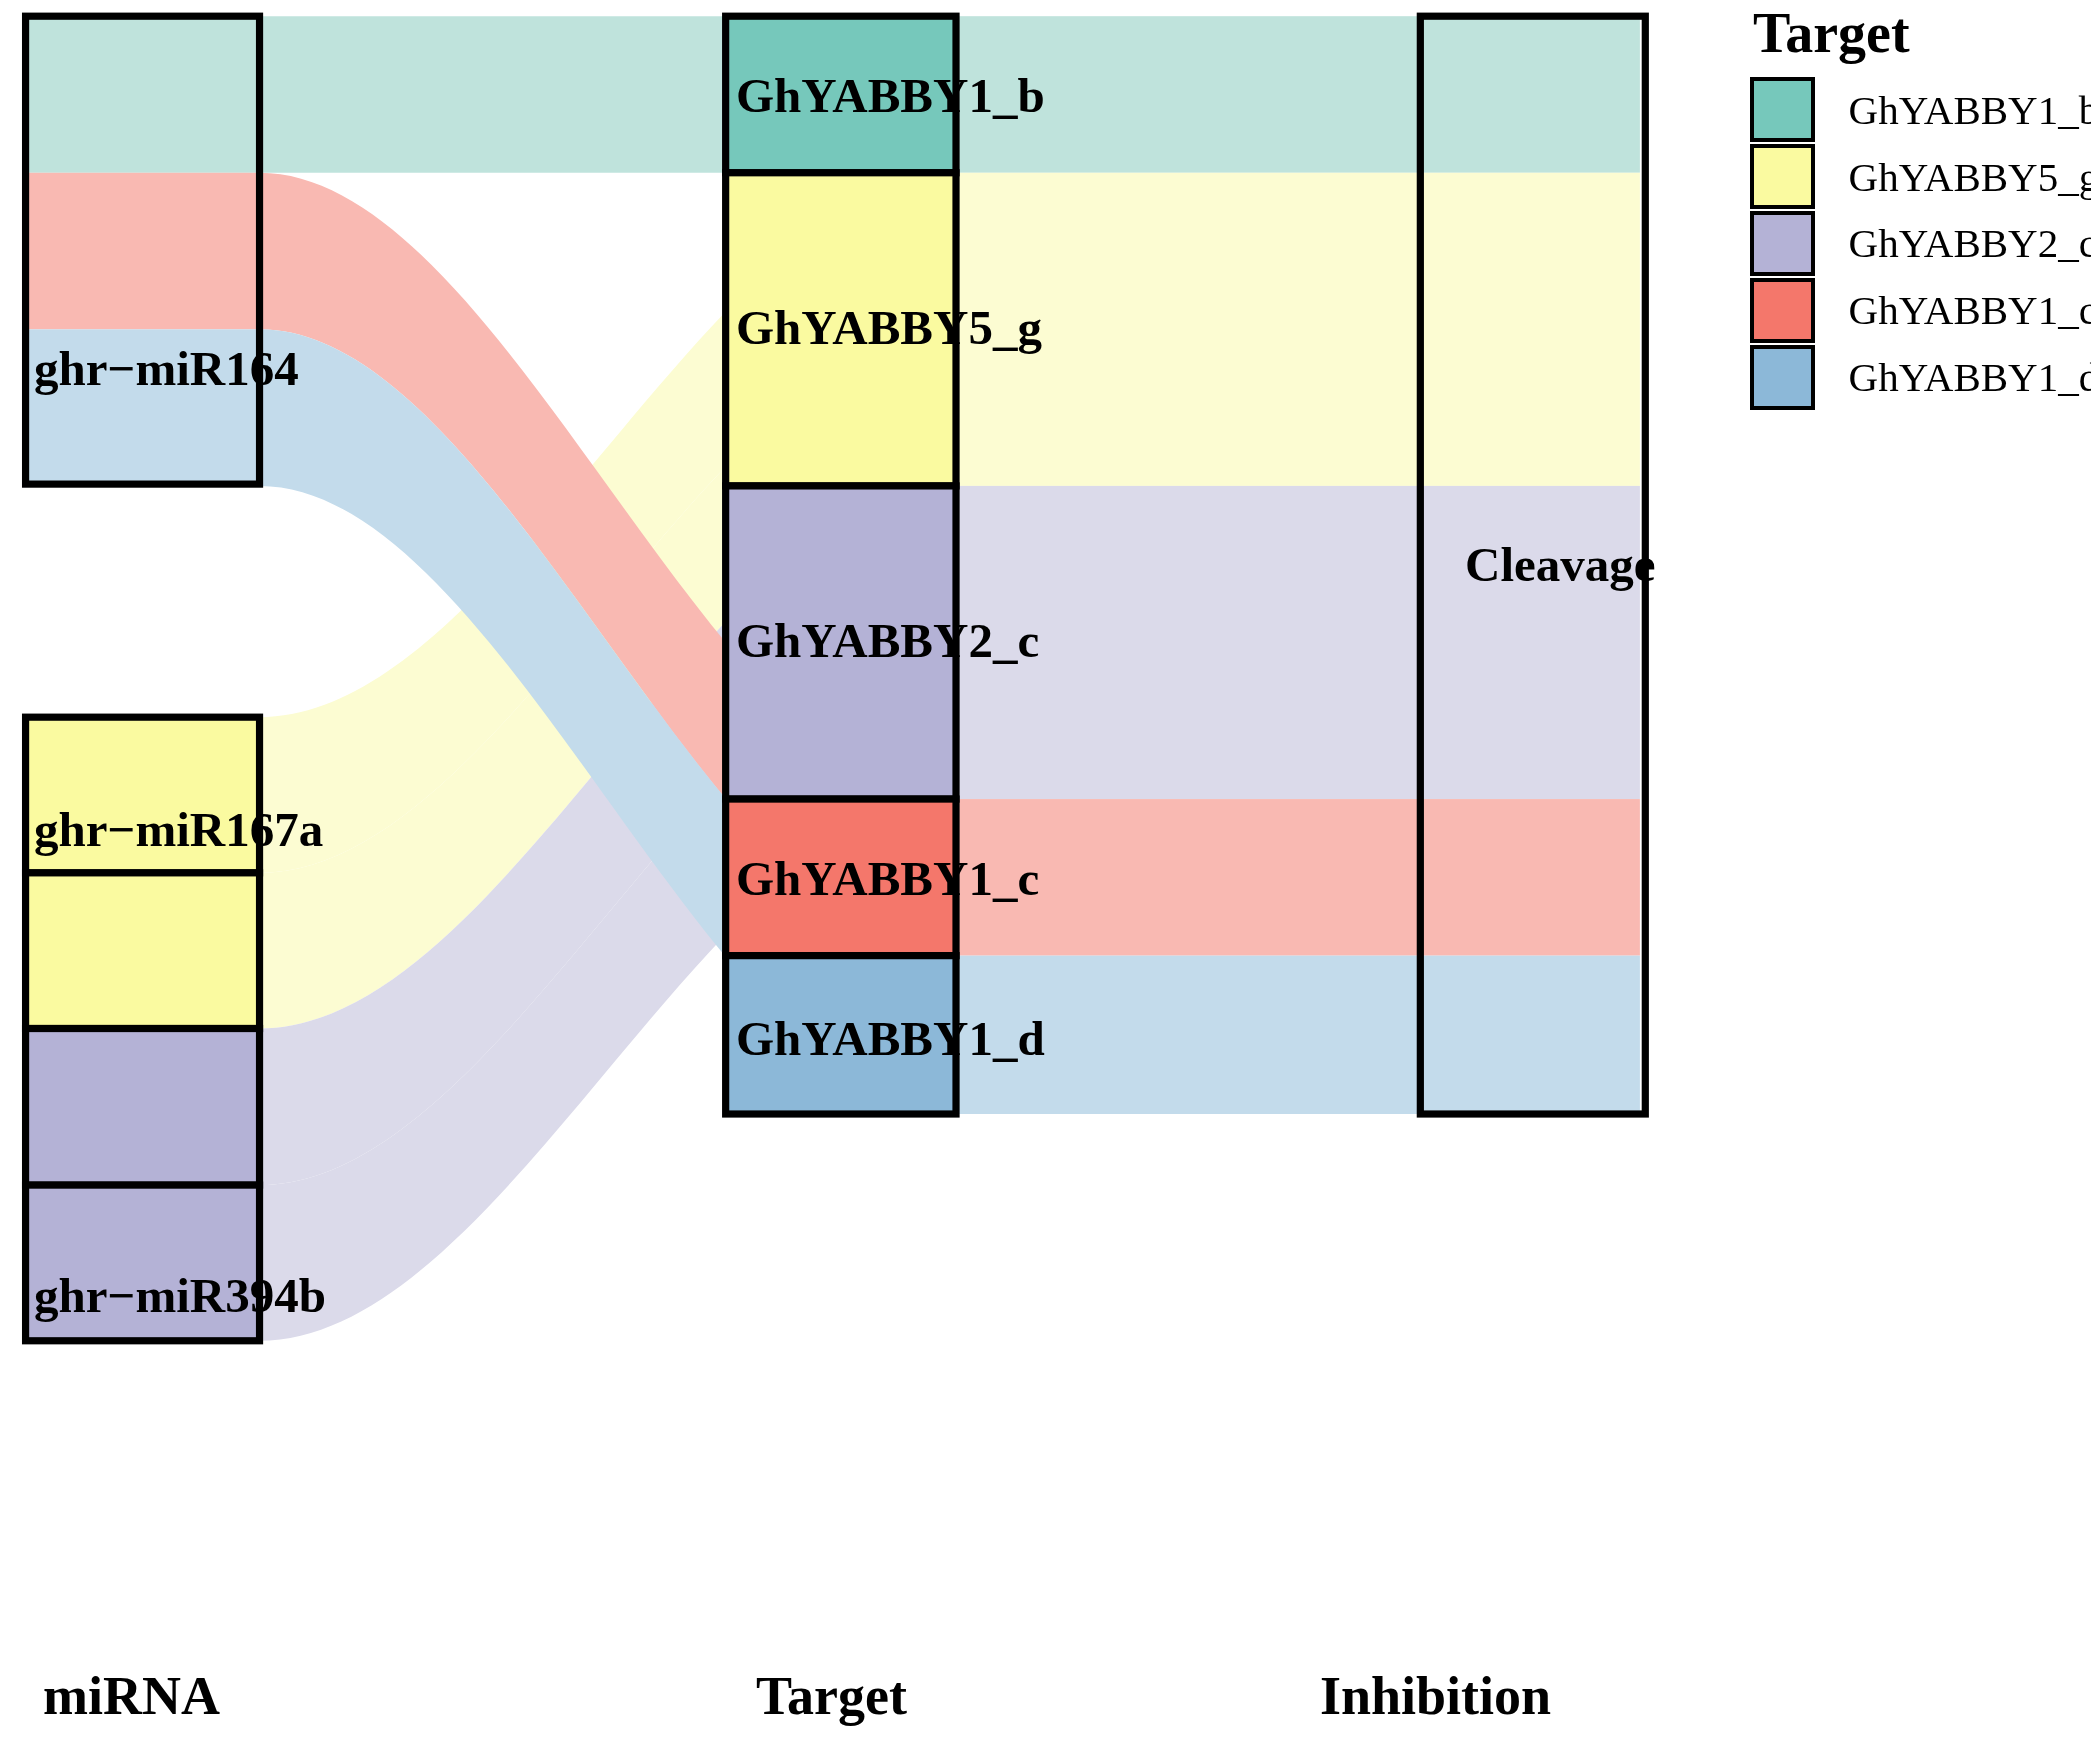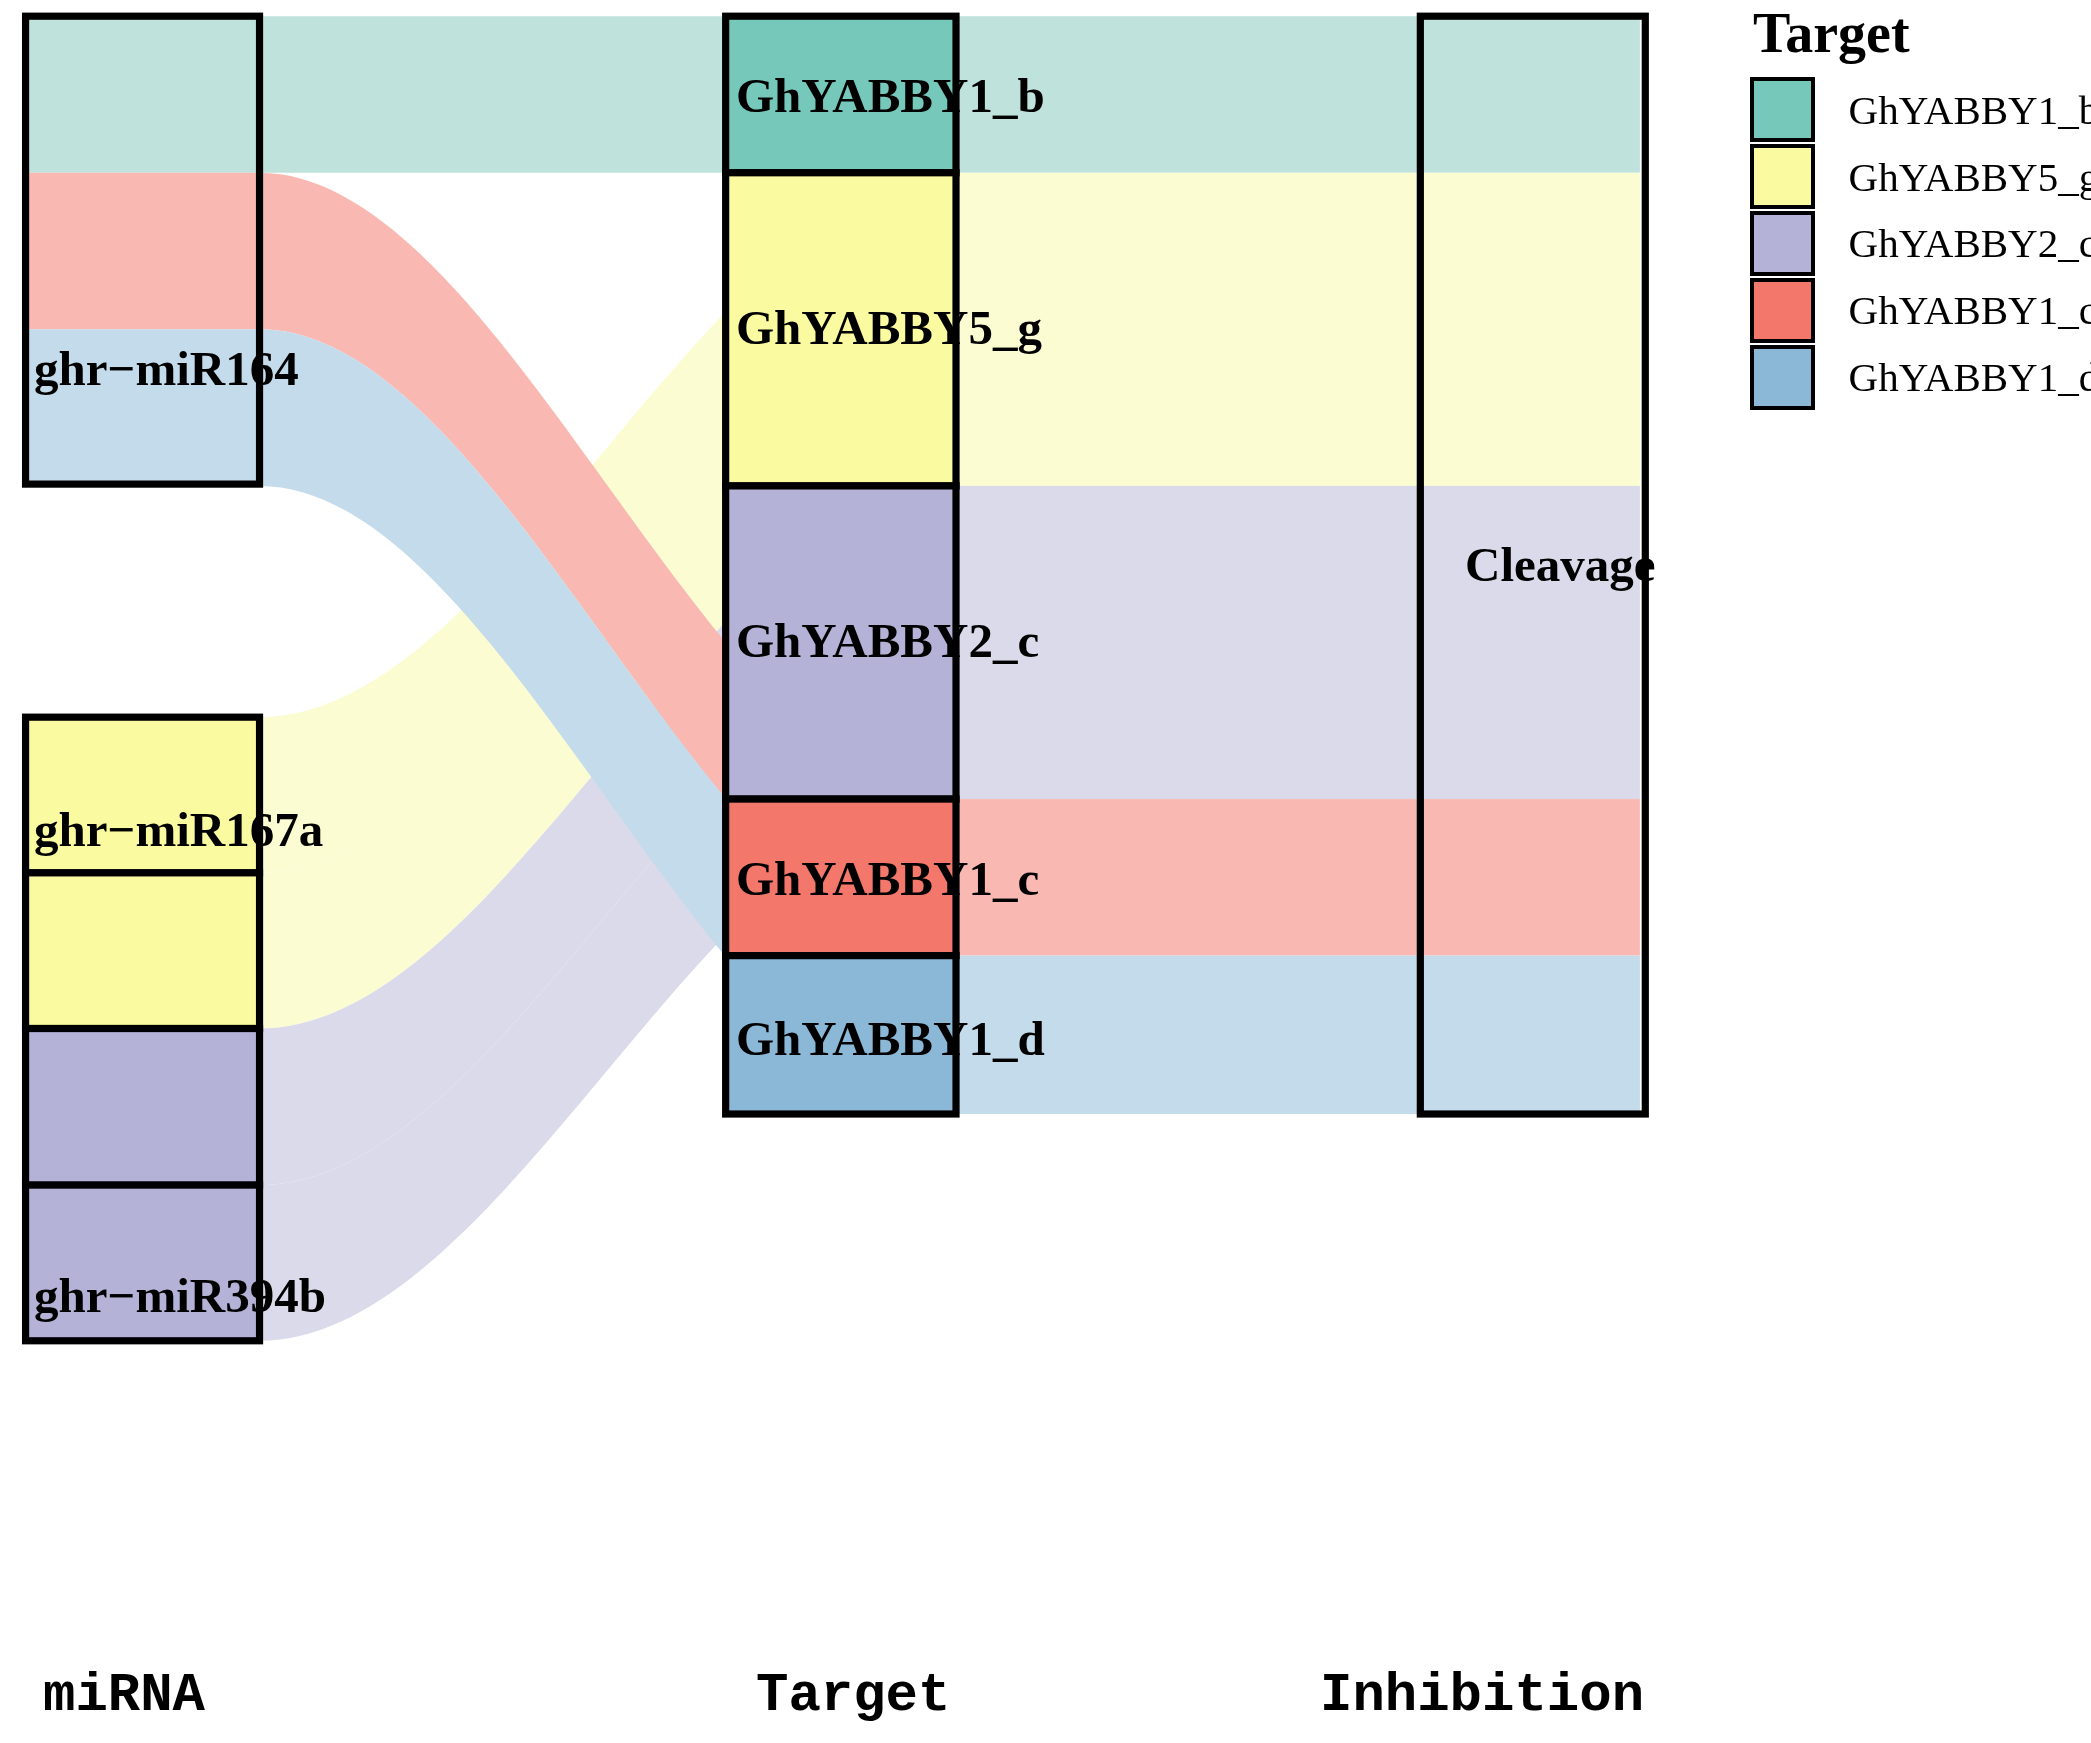--- a/index.html
+++ b/index.html
@@ -1,20 +1,20 @@
 <!DOCTYPE html>
 <html style="font-size:14.4px"><head>
 <meta charset="utf-8">
 <style>
   html,body{margin:0;padding:0;background:#ffffff;}
   body{width:2092px;height:1743px;font-family:"Liberation Serif",serif;overflow:hidden;}
   #root{position:relative;width:2092px;height:1743px;background:#fff;}
   #sankey-svg{position:absolute;left:0;top:0;}
   .axis-label{
-    position:absolute;font-family:Liberation Mono, monospace;
+    position:absolute;font-family:Liberation Serif, serif;
     font-weight:bold;font-size:54px;color:#000;white-space:nowrap;
   }
   .node-label{
     position:absolute;font-family:"Liberation Serif",serif;
     font-weight:bold;font-size:49px;color:#000;white-space:nowrap;
     pointer-events:none;
   }
   #legend{position:absolute;left:1737px;top:5.4px;width:351px;}
   #legend-title{
     font-family:"Liberation Serif",serif;font-weight:bold;

